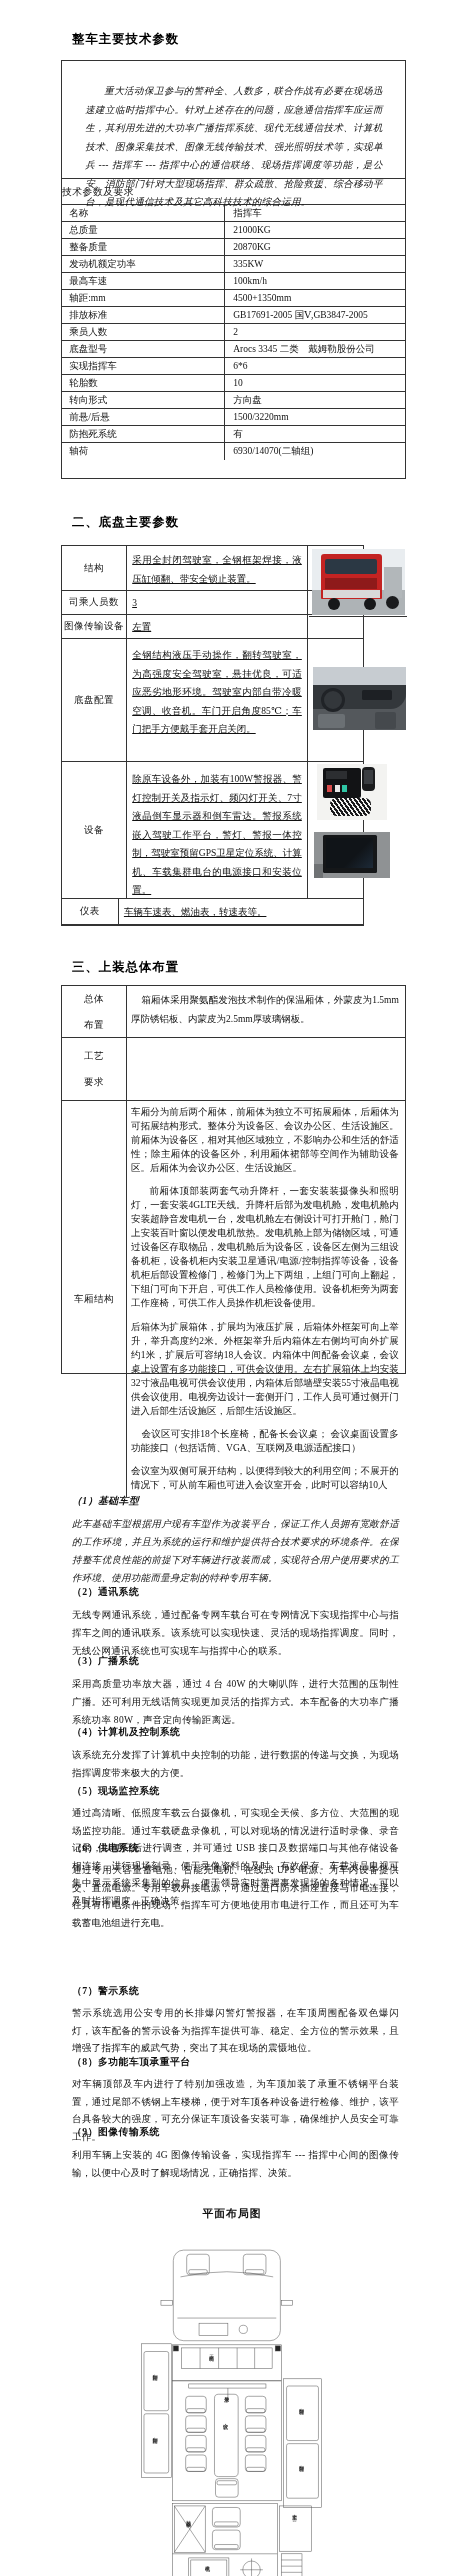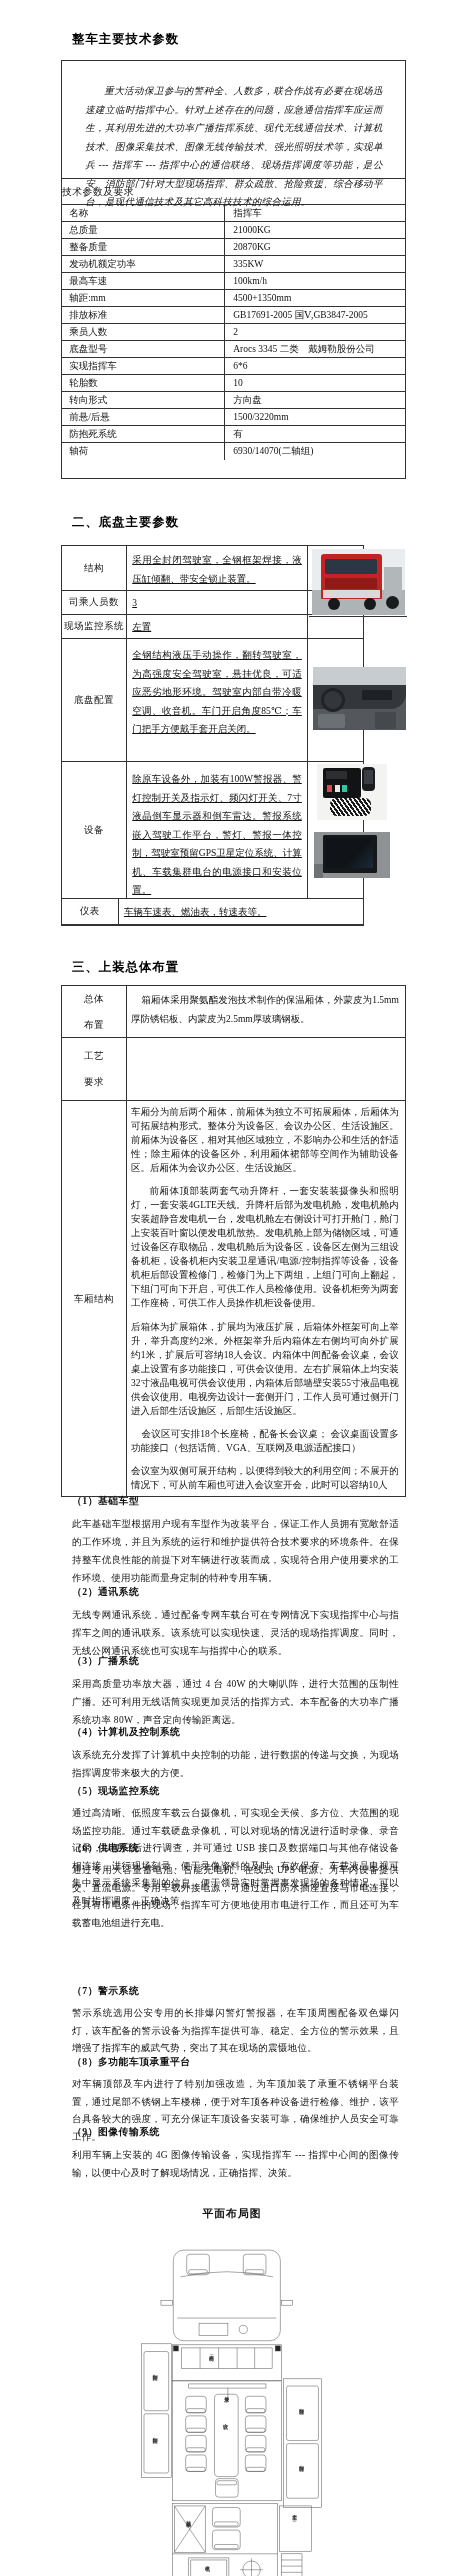--- a/index.html
+++ b/index.html
@@ -126,21 +126,21 @@
     <div class="clabel">结构</div>
     <div class="ctext">采用全封闭驾驶室，全钢框架焊接，液压缸倾翻、带安全锁止装置。</div>
     <div class="cimgcol" style="border-bottom:none;"></div>
   </div>
   <div class="crow" style="height:24px;">
     <div class="clabel">司乘人员数</div>
     <div class="ctext" style="padding-top:2.6px;">3</div>
     <div class="cimgcol"></div>
   </div>
   <div class="crow" style="height:24px;">
-    <div class="clabel">现场监控系统</div>
+    <div class="clabel">图像传输设备</div>
     <div class="ctext" style="padding-top:2.6px;">左置</div>
     <div class="cimgcol"></div>
   </div>
   <div class="crow" style="height:123px;">
     <div class="clabel">底盘配置</div>
     <div class="ctext" style="padding-top:7.2px;">全钢结构液压手动操作，翻转驾驶室，为高强度安全驾驶室，悬挂优良，可适应恶劣地形环境。驾驶室内部自带冷暖空调、收音机。车门开启角度85℃；车门把手方便戴手套开启关闭。</div>
     <div class="cimgcol"></div>
   </div>
   <div class="crow" style="height:137px;">
     <div class="clabel">设备</div>
@@ -186,21 +186,21 @@
     <div class="el" style="left:9.3px;top:3.1px;width:54px;height:38px;background:#151719;border-radius:1.5px;"></div>
     <div class="el" style="left:12.4px;top:6.2px;width:47px;height:30px;background:linear-gradient(135deg,#101418 0 60%,#1d2a38 100%);"></div>
     <div class="el" style="left:0;top:32px;width:9.3px;height:14.4px;background:#6f7274;"></div>
   </div>
 
   <div class="abs" style="left:247px;top:70px;width:98px;height:0.5px;background:#333;"></div>
 </div>
 
 <div class="h-title" style="top:959px;">三、上装总体布置</div>
 
-<div class="tblbox" style="top:985px;left:61px;width:345px;height:512px;">
+<div class="tblbox" style="top:985px;left:61px;width:345px;height:389px;">
   <div class="crow" style="height:52px;">
     <div class="clabel">
         <span class="wrap2">总体布置</span>
       </div>
     <div class="btext ind1">箱厢体采用聚氨酯发泡技术制作的保温厢体，外蒙皮为1.5mm厚防锈铝板、内蒙皮为2.5mm厚玻璃钢板。</div>
   </div>
   <div class="crow" style="height:63px;">
     <div class="clabel">
         <span class="wrap2">工艺要求</span>
       </div>
@@ -210,21 +210,21 @@
     <div class="btext" style="line-height:14px;padding-top:4.1px;">
       <p>车厢分为前后两个厢体，前厢体为独立不可拓展厢体，后厢体为可拓展结构形式。整体分为设备区、会议办公区、生活设施区。前厢体为设备区，相对其他区域独立，不影响办公和生活的舒适性；除主厢体的设备区外，利用厢体裙部等空间作为辅助设备区。后厢体为会议办公区、生活设施区。</p>
       <p class="pgap ind2">前厢体顶部装两套气动升降杆，一套安装装摄像头和照明灯，一套安装4GLTE天线。升降杆后部为发电机舱，发电机舱内安装超静音发电机一台，发电机舱左右侧设计可打开舱门，舱门上安装百叶窗以便发电机散热。发电机舱上部为储物区域，可通过设备区存取物品，发电机舱后为设备区，设备区左侧为三组设备机柜，设备机柜内安装卫星通讯/电源/控制指挥等设备，设备机柜后部设置检修门，检修门为上下两组，上组门可向上翻起，下组门可向下开启，可供工作人员检修使用。设备机柜旁为两套工作座椅，可供工作人员操作机柜设备使用。</p>
       <p class="pgap">后箱体为扩展箱体，扩展均为液压扩展，后箱体外框架可向上举升，举升高度约2米。外框架举升后内箱体左右侧均可向外扩展约1米，扩展后可容纳18人会议。内箱体中间配备会议桌，会议桌上设置有多功能接口，可供会议使用。左右扩展箱体上均安装32寸液晶电视可供会议使用，内箱体后部墙壁安装55寸液晶电视供会议使用。电视旁边设计一套侧开门，工作人员可通过侧开门进入后部生活设施区，后部生活设施区。</p>
       <p class="pgap ind1">会议区可安排18个长座椅，配备长会议桌；  会议桌面设置多功能接口（包括话筒、VGA、互联网及电源适配接口）</p>
       <p class="pgap">会议室为双侧可展开结构，以便得到较大的利用空间；不展开的情况下，可从前车厢也可进入会议室开会，此时可以容纳10人</p>
     </div>
   </div>
 </div>
 
-<div class="sec" style="top:1495px;">
+<div class="sec" style="top:1495px;font-style:italic;">
   <h3>（1）基础车型</h3>
   <p>此车基础车型根据用户现有车型作为改装平台，保证工作人员拥有宽敞舒适的工作环境，并且为系统的运行和维护提供符合技术要求的环境条件。在保持整车优良性能的前提下对车辆进行改装而成，实现符合用户使用要求的工作环境、使用功能而量身定制的特种专用车辆。</p>
 </div>
 <div class="sec" style="top:1586px;">
   <h3>（2）通讯系统</h3>
   <p>无线专网通讯系统，通过配备专网车载台可在专网情况下实现指挥中心与指挥车之间的通讯联系。该系统可以实现快速、灵活的现场指挥调度。同时，无线公网通讯系统也可实现车与指挥中心的联系。</p>
 </div>
 <div class="sec" style="top:1655px;">
   <h3>（3）广播系统</h3>
   <p>采用高质量功率放大器，通过 4 台 40W 的大喇叭阵，进行大范围的压制性广播。还可利用无线话筒实现更加灵活的指挥方式。本车配备的大功率广播系统功率 80W，声音定向传输距离远。</p>

